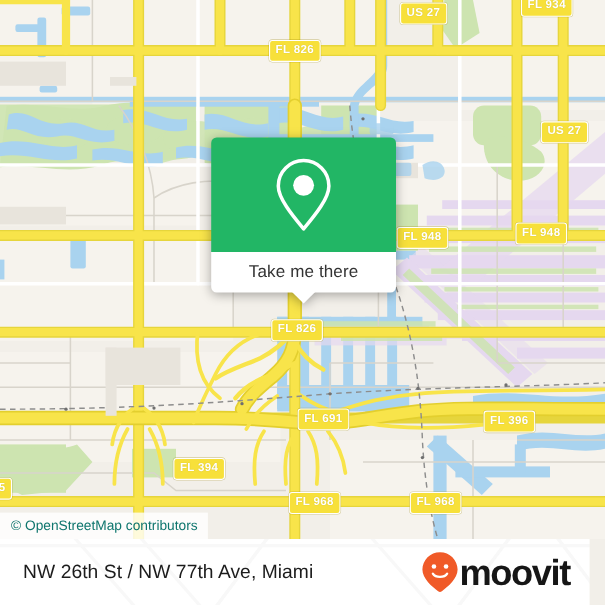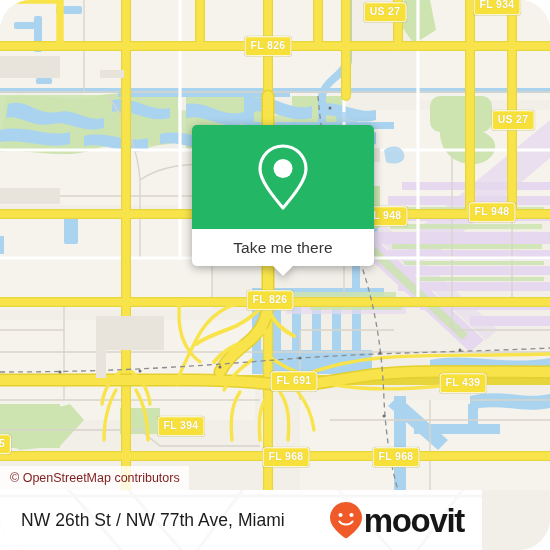--- a/index.html
+++ b/index.html
@@ -9,21 +9,20 @@
   }
   body {
     font-family: "Liberation Sans", sans-serif;
   }
   #root {
     position: relative;
     width: 550px;
     height: 550px;
     overflow: hidden;
     background: #f2efe9;
-    border-radius: 31px;
   }
 
   
   #map {
     position: absolute;
     left: 0; top: 0;
     width: 550px;
     height: 490px;
     overflow: hidden;
     background: #f2efe9;
@@ -47,21 +46,21 @@
     text-shadow: 0 0 1px rgba(120,105,0,.35);
     box-shadow: 0 0 0 0.5px rgba(150,130,0,.35);
     transform: translate(-50%, -50%);
   }
 
   
   #popup {
     position: absolute;
     left: 192px;
     top: 125px;
-    width: 182px;
+    width: 168px;
     z-index: 40;
     filter: drop-shadow(0 2px 5px rgba(0,0,0,0.33));
   }
   #popup-head {
     background: #22b665;
     border-radius: 5px 5px 0 0;
     height: 104px;
     display: flex;
     align-items: center;
     justify-content: center;
@@ -96,31 +95,31 @@
   #attrib {
     position: absolute;
     left: 0;
     top: 466px;
     height: 24px;
     display: flex;
     align-items: center;
     padding: 0 9px 0 10px;
     background: rgba(255,255,255,0.80);
     font-size: 12.5px;
-    color: #7f1d1d;
+    color: #0f766e;
     font-family: "Liberation Sans", sans-serif;
     z-index: 30;
   }
 
   
   #bottombar {
     position: absolute;
     left: 0;
     top: 490px;
-    width: 482px;
+    width: 536px;
     height: 60px;
     background: #ffffff;
     overflow: hidden;
   }
   #bottombar-wm {
     position: absolute;
     inset: 0;
     opacity: 0.07;
     pointer-events: none;
   }
@@ -436,21 +435,21 @@
     </svg>
 
     <div class="shield" style="left:385px;top:12px">US 27</div>
     <div class="shield" style="left:497px;top:5px">FL 934</div>
     <div class="shield" style="left:268px;top:46px">FL 826</div>
     <div class="shield" style="left:513px;top:120px">US 27</div>
     <div class="shield" style="left:384px;top:216px">FL 948</div>
     <div class="shield" style="left:492px;top:212px">FL 948</div>
     <div class="shield" style="left:270px;top:300px">FL 826</div>
     <div class="shield" style="left:294px;top:381px">FL 691</div>
-    <div class="shield" style="left:463px;top:383px">FL 439</div>
+    <div class="shield" style="left:463px;top:383px">FL 396</div>
     <div class="shield" style="left:181px;top:426px">FL 394</div>
     <div class="shield" style="left:286px;top:457px">FL 968</div>
     <div class="shield" style="left:396px;top:457px">FL 968</div>
     <div class="shield" style="left:2px;top:444px">5</div>
 
     <div id="attrib">
       <span>© OpenStreetMap contributors</span>
     </div>
 
     <div id="popup">

